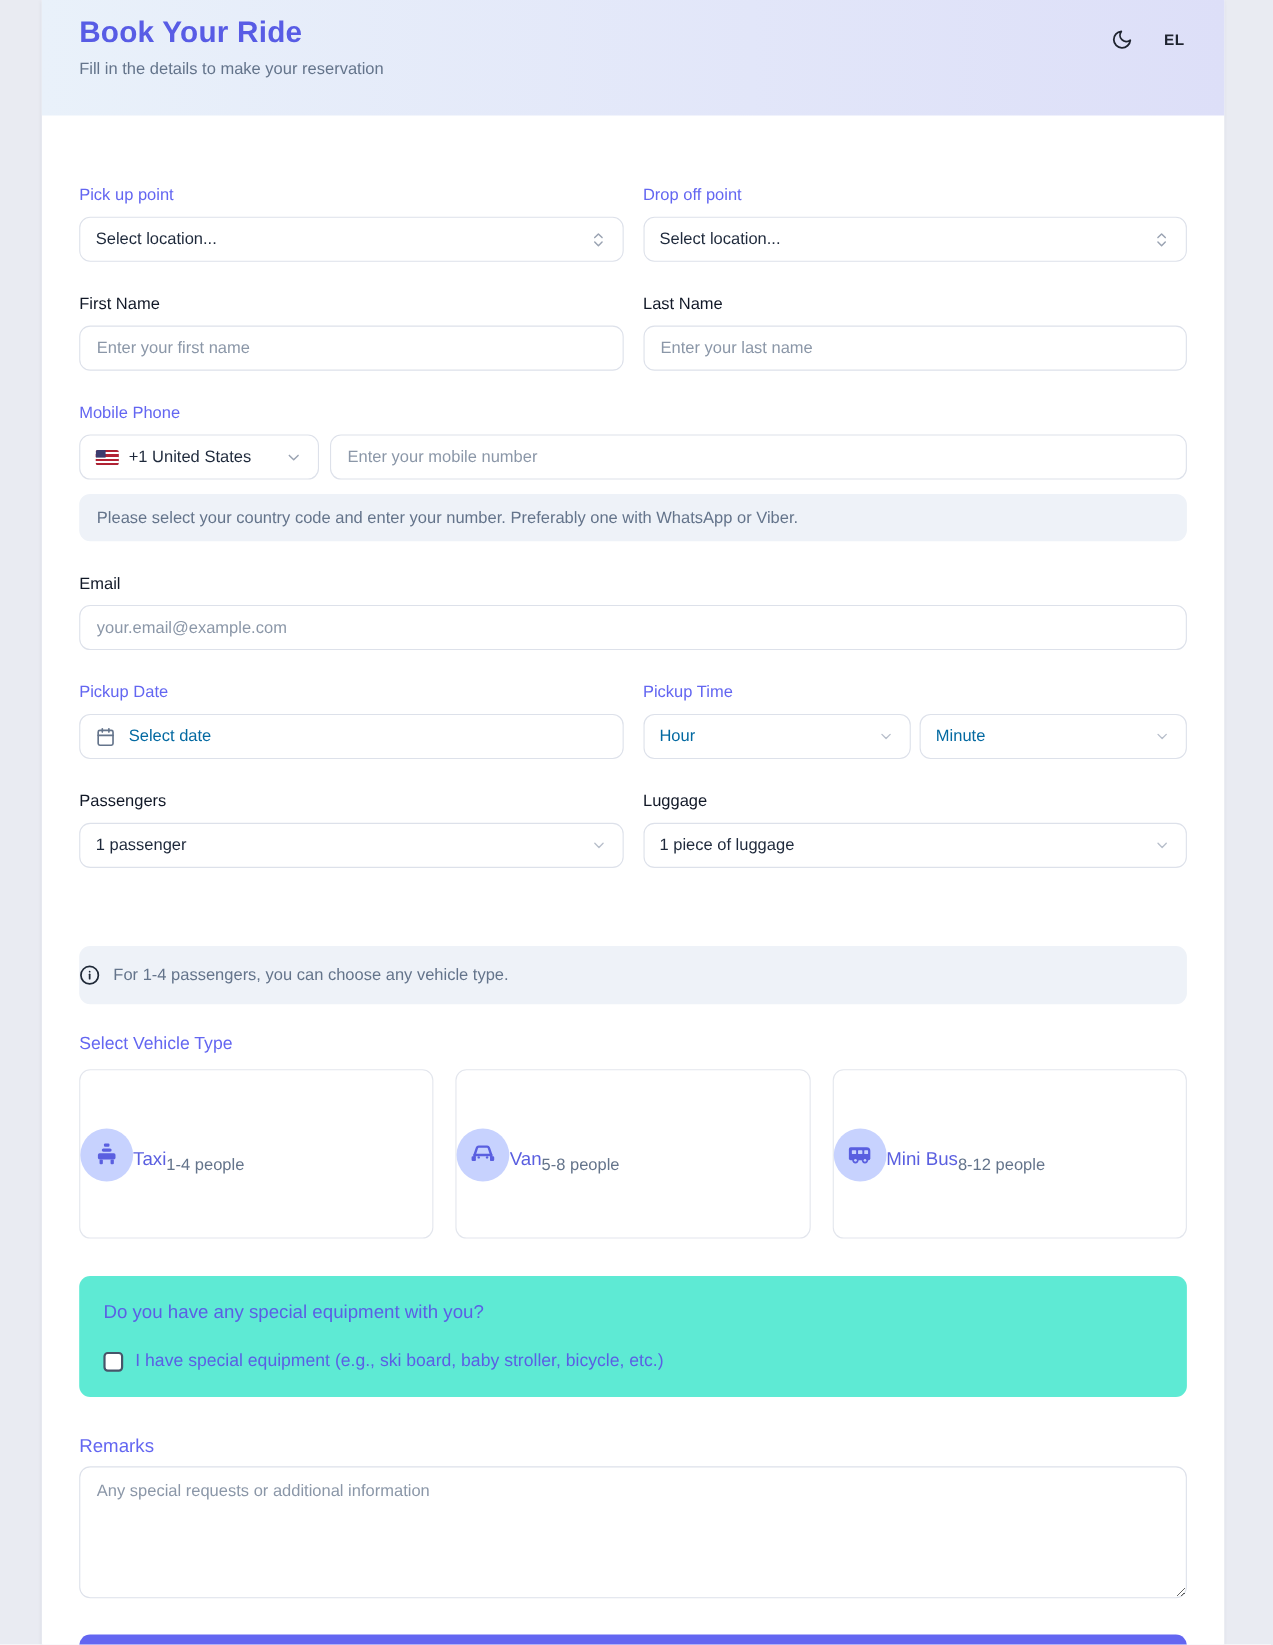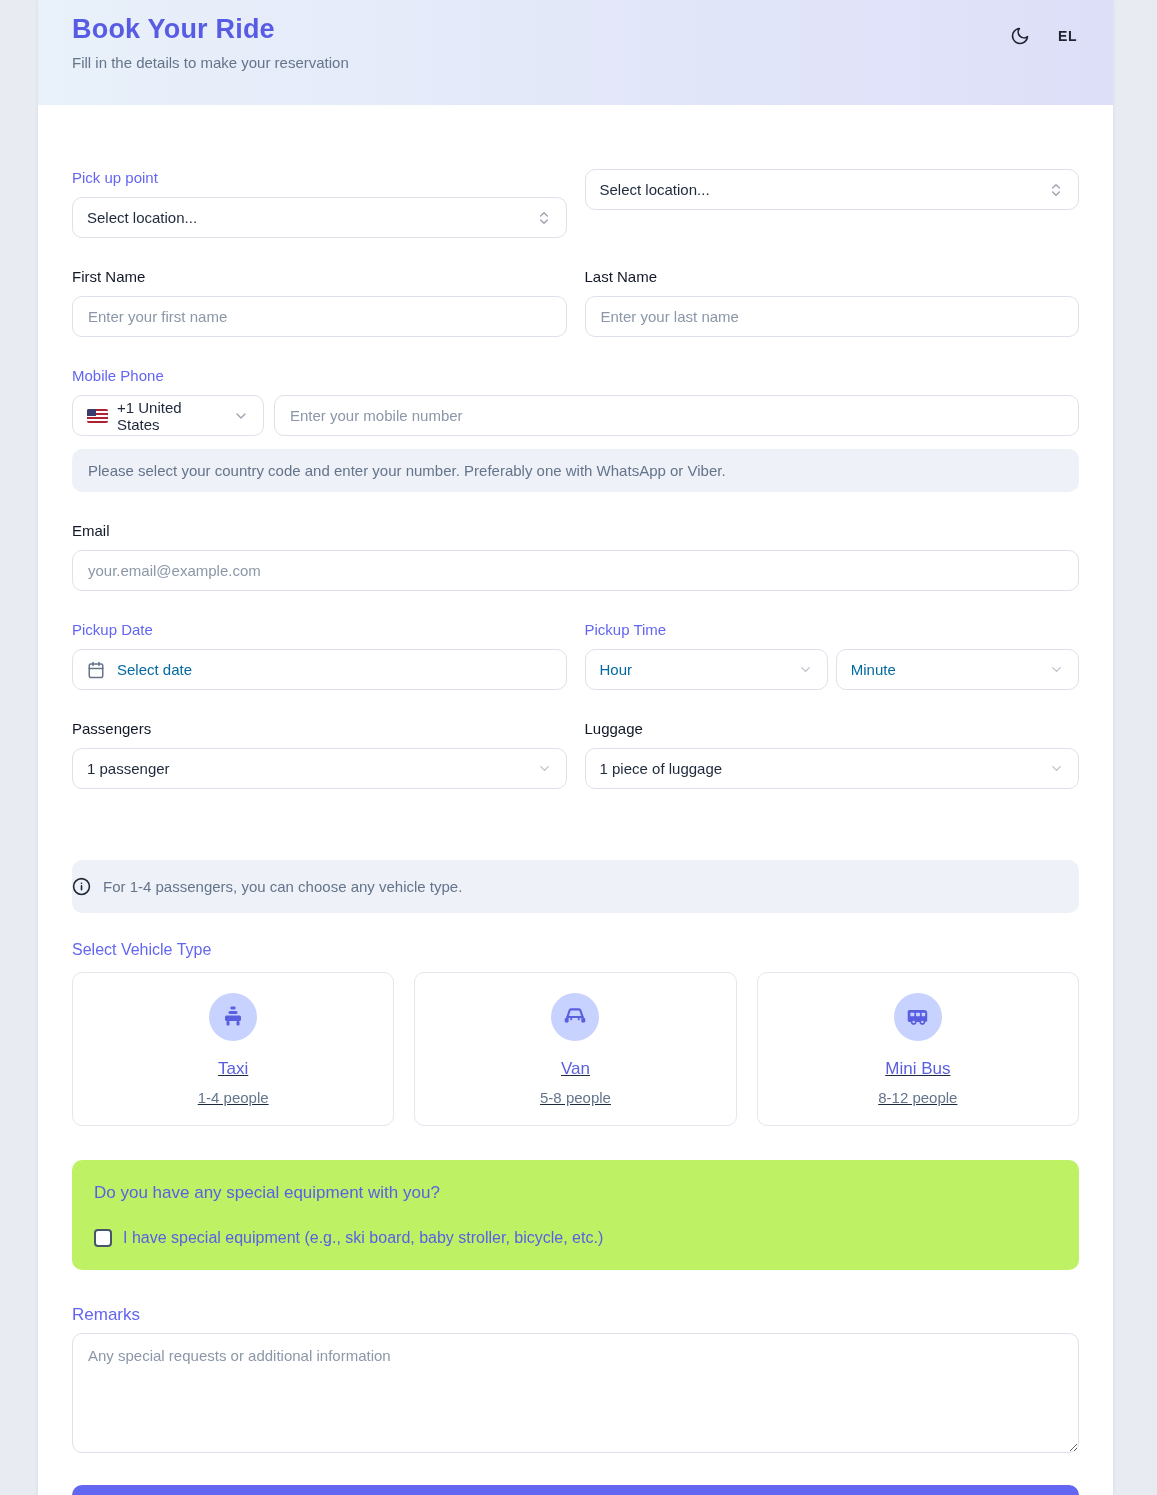--- a/index.html
+++ b/index.html
@@ -75,21 +75,21 @@
     width: 100%; height: 41px;
     border: 1px solid #dde1ea; border-radius: 10px;
     padding: 0 15px;
     font-size: 15px; color: #1e293b;
     font-family: "Liberation Sans", sans-serif;
     outline: none; background: #fff;
   }
   input.text-input::placeholder, textarea.area-input::placeholder { color: #8b97a8; }
 
   .phone-row { display: flex; gap: 10px; }
-  .country-select { width: 192px; flex: none; }
+  .country-select { width: 218px; flex: none; }
   .flag {
     width: 21px; height: 14px; border-radius: 2px; position: relative; overflow: hidden;
     background: repeating-linear-gradient(180deg, #b22234 0 2px, #ffffff 2px 4px);
     flex: none; margin-right: 9px;
     box-shadow: 0 0 0 .5px rgba(0,0,0,.12) inset;
   }
   .flag::after {
     content: ""; position: absolute; left: 0; top: 0; width: 9px; height: 7px;
     background: #3c3b6e;
   }
@@ -110,35 +110,34 @@
 
   .time-row { display: flex; gap: 8px; }
   .time-row .control { flex: 1; }
 
   .section-label { font-size: 16px; color: #6366f1; font-weight: 500; margin-bottom: 13px; display: block; }
 
   .vehicle-grid { display: grid; grid-template-columns: 1fr 1fr 1fr; gap: 20px; margin-bottom: 34px; }
   .vehicle-card {
     border: 1px solid #e3e6ed; border-radius: 10px; background: #fff;
     height: 154px; cursor: pointer;
-    display: flex; flex-direction: column; align-items: center;
+    display: flex; flex-direction: row; align-items: center;
     padding-top: 20px;
-    text-decoration: underline;
   }
   .vehicle-icon-circle {
     width: 48px; height: 48px; border-radius: 50%;
     background: #c7d2fe; color: #5a5fe0;
     display: flex; align-items: center; justify-content: center;
     margin-bottom: 18px;
   }
   .vehicle-name { color: #5a5fe0; font-size: 17px; margin-bottom: 10px; }
   .vehicle-capacity { color: #64748b; font-size: 15px; }
 
   .equipment-panel {
-    background: #bef264; border-radius: 10px;
+    background: #5eead4; border-radius: 10px;
     padding: 23px 22px; margin-bottom: 35px;
   }
   .equipment-title { color: #5b5fe4; font-size: 17px; margin-bottom: 26px; }
   .equipment-row { display: flex; align-items: center; gap: 11px; cursor: pointer; }
   .checkbox {
     width: 18px; height: 18px; border: 2px solid #475569; border-radius: 4px;
     background: #fff; flex: none; cursor: pointer;
   }
   .equipment-label { color: #5b5fe4; font-size: 16px; }
 
@@ -187,20 +186,21 @@
           <span class="grow">Select location...</span>
           <span class="chev">
             <svg width="16" height="16" viewBox="0 0 24 24" fill="none" stroke="currentColor" stroke-width="2" stroke-linecap="round" stroke-linejoin="round">
                 <path d="m7 15 5 5 5-5"></path>
                 <path d="m7 9 5-5 5 5"></path>
               </svg>
           </span>
         </div>
       </div>
       <div class="field">
+        <span class="label indigo">Drop off point</span>
         <div class="control">
           <span class="grow">Select location...</span>
           <span class="chev">
             <svg width="16" height="16" viewBox="0 0 24 24" fill="none" stroke="currentColor" stroke-width="2" stroke-linecap="round" stroke-linejoin="round">
                 <path d="m7 15 5 5 5-5"></path>
                 <path d="m7 9 5-5 5 5"></path>
               </svg>
           </span>
         </div>
       </div>

